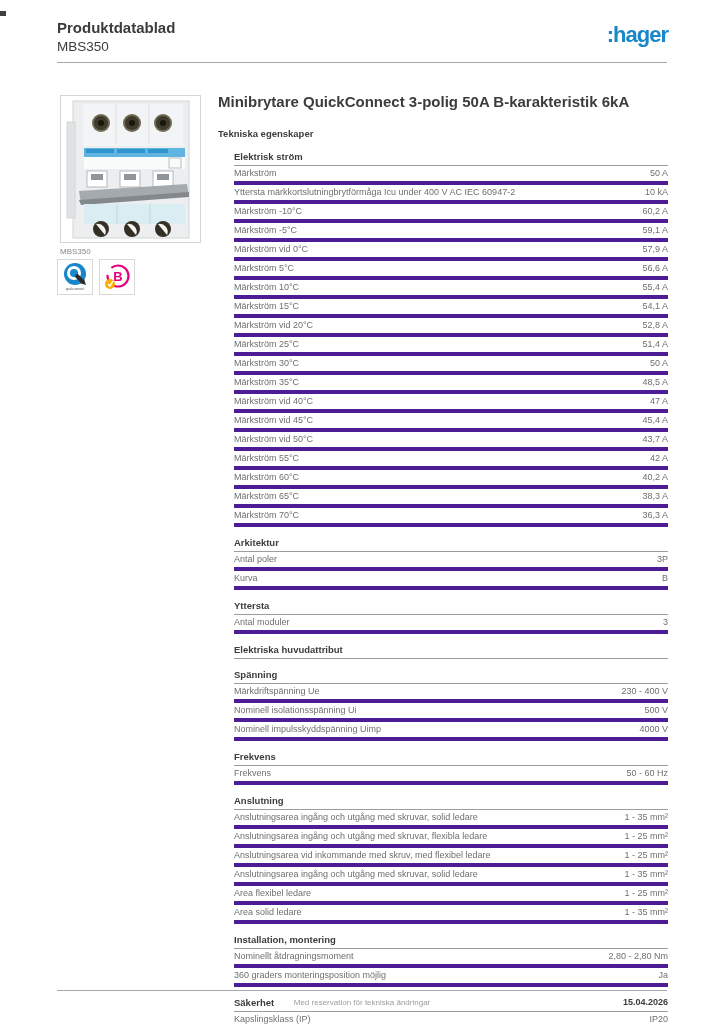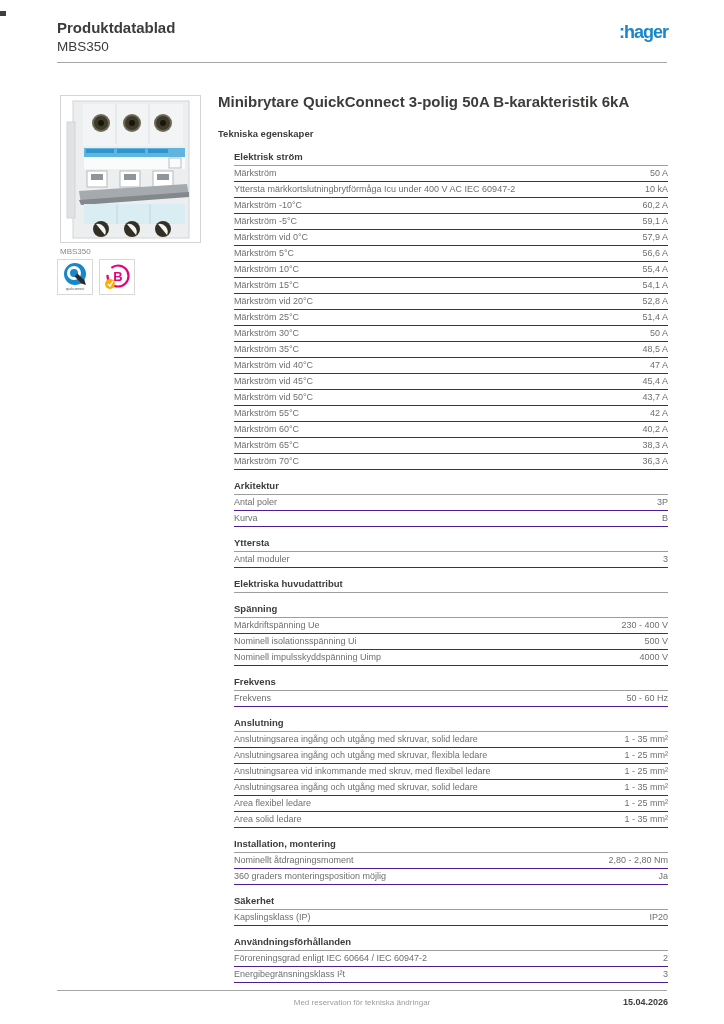--- a/index.html
+++ b/index.html
@@ -6,36 +6,36 @@
   html,body { background:#ffffff; }
   body { font-family:"Liberation Sans", sans-serif; color:#3c3c3b; }
   .page { position:relative; width:724px; height:1024px; background:#fff; overflow:hidden; }
 
   
   .page-mark { position:absolute; left:0; top:11px; width:6px; height:5px; background:#3f3f3f; }
 
   
   .doc-type  { position:absolute; left:57px; top:19px; font-size:15px; font-weight:bold; color:#3c3c3b; }
   .doc-code  { position:absolute; left:57px; top:39px; font-size:13.5px; color:#3c3c3b; }
-  .brand-logo{ position:absolute; right:56px; top:22px; font-size:18px; font-weight:bold; letter-spacing:-1px; }
+  .brand-logo{ position:absolute; right:56px; top:22px; font-size:22px; font-weight:bold; letter-spacing:-1px; }
   .header-rule { position:absolute; left:57px; top:62px; width:610px; height:1px; background:#a6a6a6; }
 
   
   .product-image-box { position:absolute; left:60px; top:95px; width:141px; height:148px; border:1px solid #d5d5d5; background:#fff; }
   .image-caption { position:absolute; left:60px; top:247px; font-size:8px; color:#878787; }
   .badge-box { position:absolute; top:259px; width:36px; height:36px; border:1px solid #d8d8d8; background:#fff; }
   .badge-q { left:57px; }
   .badge-b { left:99px; }
   .product-title { position:absolute; left:218px; top:93px; width:450px; font-size:15px; font-weight:bold; color:#3c3c3b; }
   .specs-heading { position:absolute; left:218px; top:128px; font-size:9.5px; font-weight:bold; color:#3c3c3b; }
   .spec-sections { position:absolute; left:218px; top:151px; width:450px; }
 
   .spec-section { margin-bottom:10px;margin-left:16px; }
   .spec-title { font-size:9.5px; font-weight:bold; color:#3c3c3b; padding-bottom:3px; border-bottom:1px solid #9d9d9c; }
-  .spec-row { display:flex; justify-content:space-between; align-items:center; padding:2px 0 2px 0; border-bottom:1px solid #4c1d95; font-size:9px; line-height:11px; color:#706f6f; }
+  .spec-row { display:flex; justify-content:space-between; align-items:center; padding:2px 0 2px 0; border-bottom:4px solid #4c1d95; font-size:9px; line-height:11px; color:#706f6f; }
   .spec-row .lbl { text-align:left; padding-right:10px; }
   .spec-row .val { text-align:right; white-space:nowrap; }
 
   
   .footer-rule { position:absolute; left:57px; top:990px; width:610px; height:1px; background:#a6a6a6; }
   .footer-site { position:absolute; left:57px; top:997px; font-size:9px; font-weight:bold; color:#3c3c3b; text-decoration:none;margin-top:46px; }
   .footer-disclaimer { position:absolute; left:0; top:998px; width:724px; text-align:center; font-size:8px; color:#9d9d9c; }
   .footer-date { position:absolute; right:56px; top:997px; font-size:9px; font-weight:bold; color:#3c3c3b; }
 </style>
 </head>

